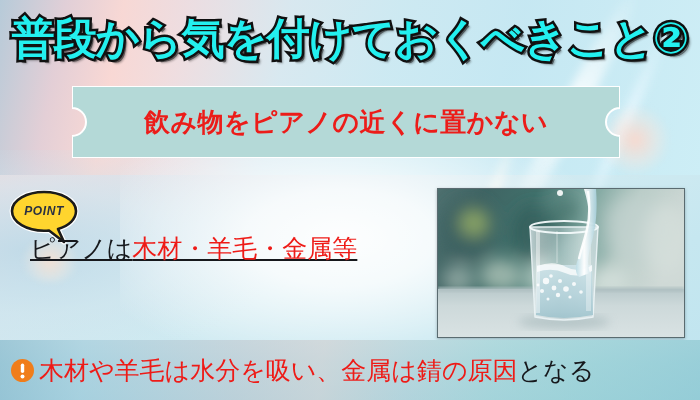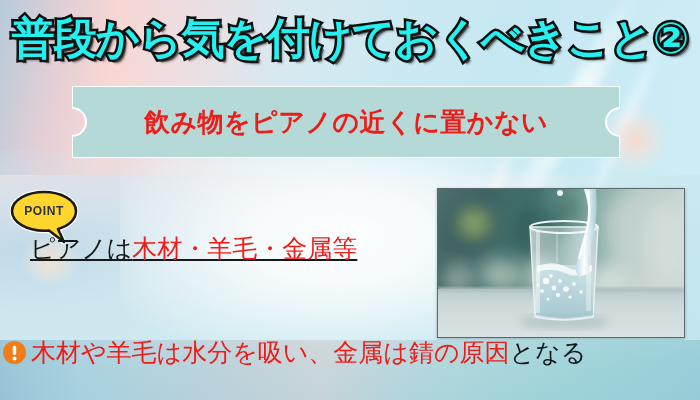--- a/index.html
+++ b/index.html
@@ -174,20 +174,21 @@
     left: 0; top: 0;
     width: 72px; height: 42px;
     display: flex;
     align-items: center;
     justify-content: center;
     font-family: "Liberation Sans", sans-serif;
     font-size: 12px;
     font-weight: bold;
     color: #2a3142;
     letter-spacing: 0.6px;
+    font-style: italic;
   }
 
   
   .body-text {
     position: absolute;
     left: 30px;
     top: 232px;
     width: 412px;
     font-family: "DejaVu Sans", sans-serif;
     font-size: 25px;
@@ -232,21 +233,22 @@
         rgba(249,222,214,0.50) 46%,
         rgba(226,226,220,0.40) 58%,
         rgba(186,224,216,0.45) 70%,
         rgba(166,216,214,0.55) 82%,
         rgba(150,206,212,0.60) 100%),
       linear-gradient(180deg,
         #a9d4e2 0%,
         #9ccfdf 40%,
         #92cadc 100%);
     display: flex;
-    padding-left: 2px;
+    align-items: center;
+    padding-left: 10px;
     box-sizing: border-box;
   }
   .warn-icon {
     flex: 0 0 auto;
     width: 25px; height: 25px;
     margin-right: 4px;
   }
   .warn-icon svg { display: block; }
   .bottom-text {
     font-family: "DejaVu Sans", sans-serif;

